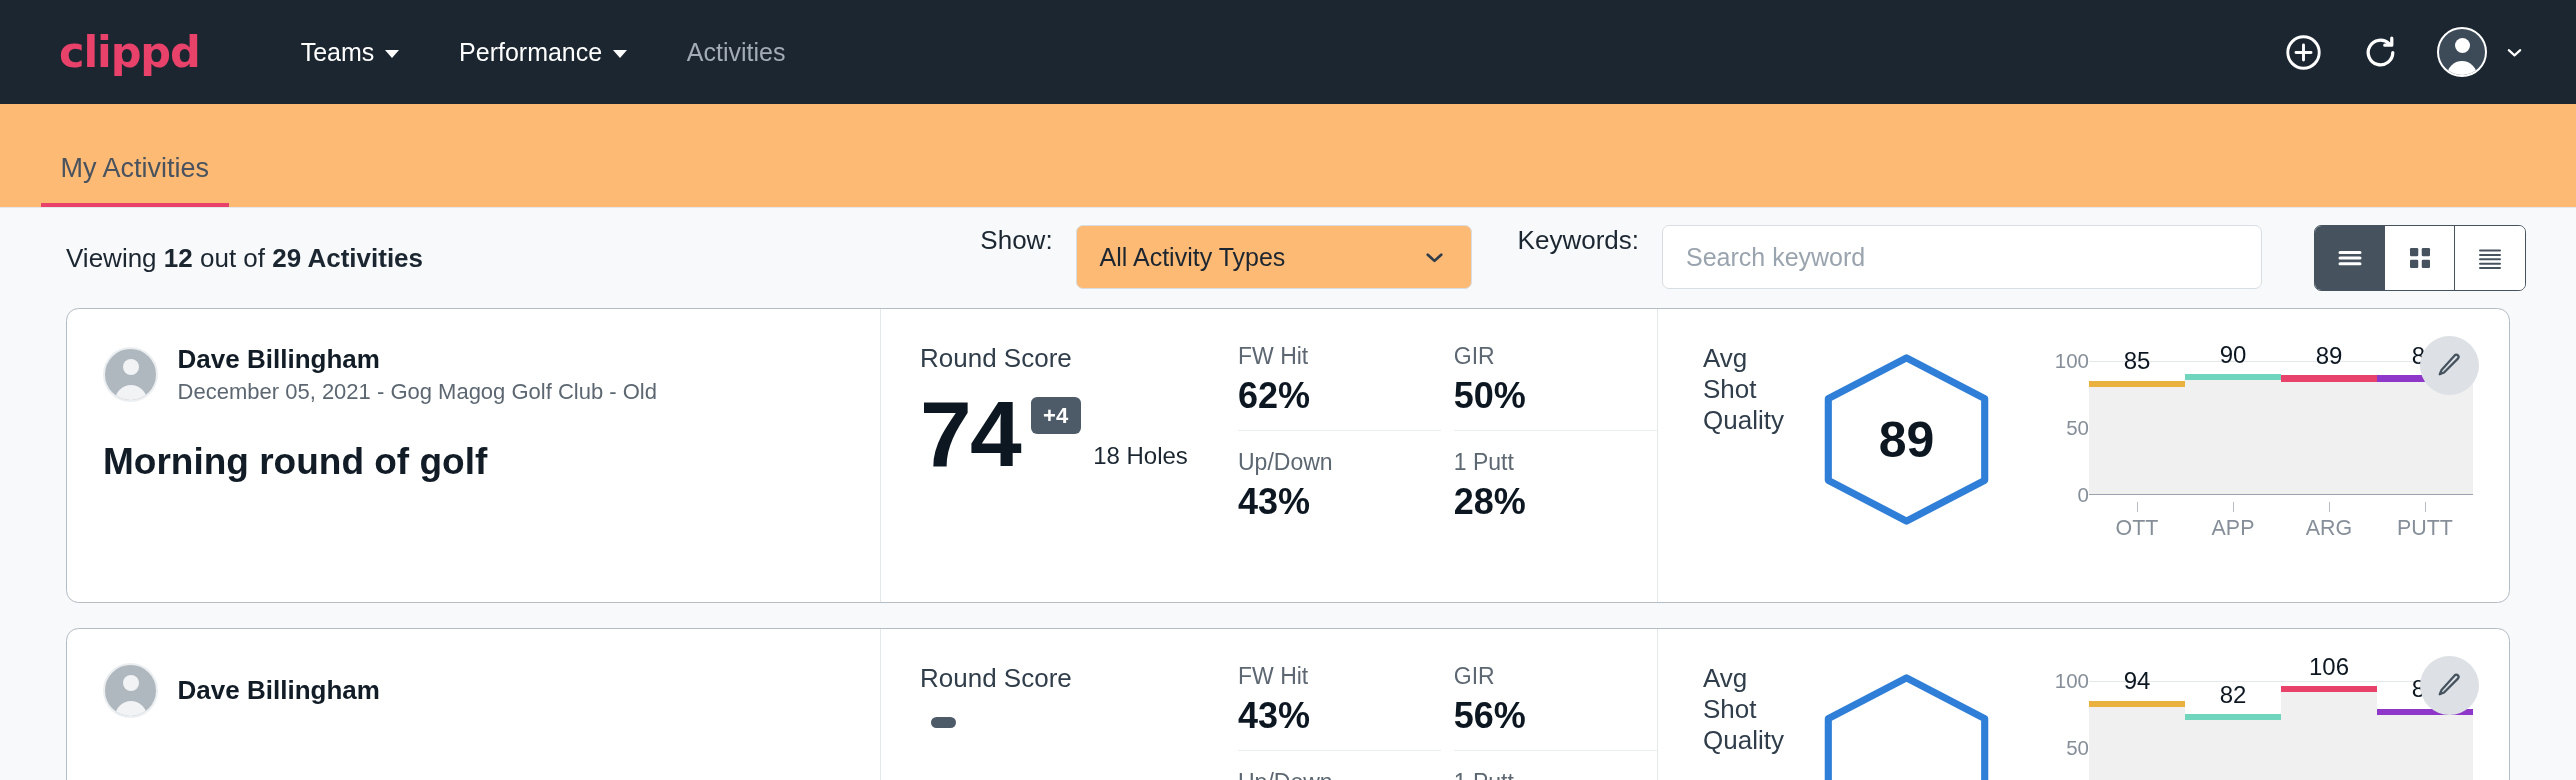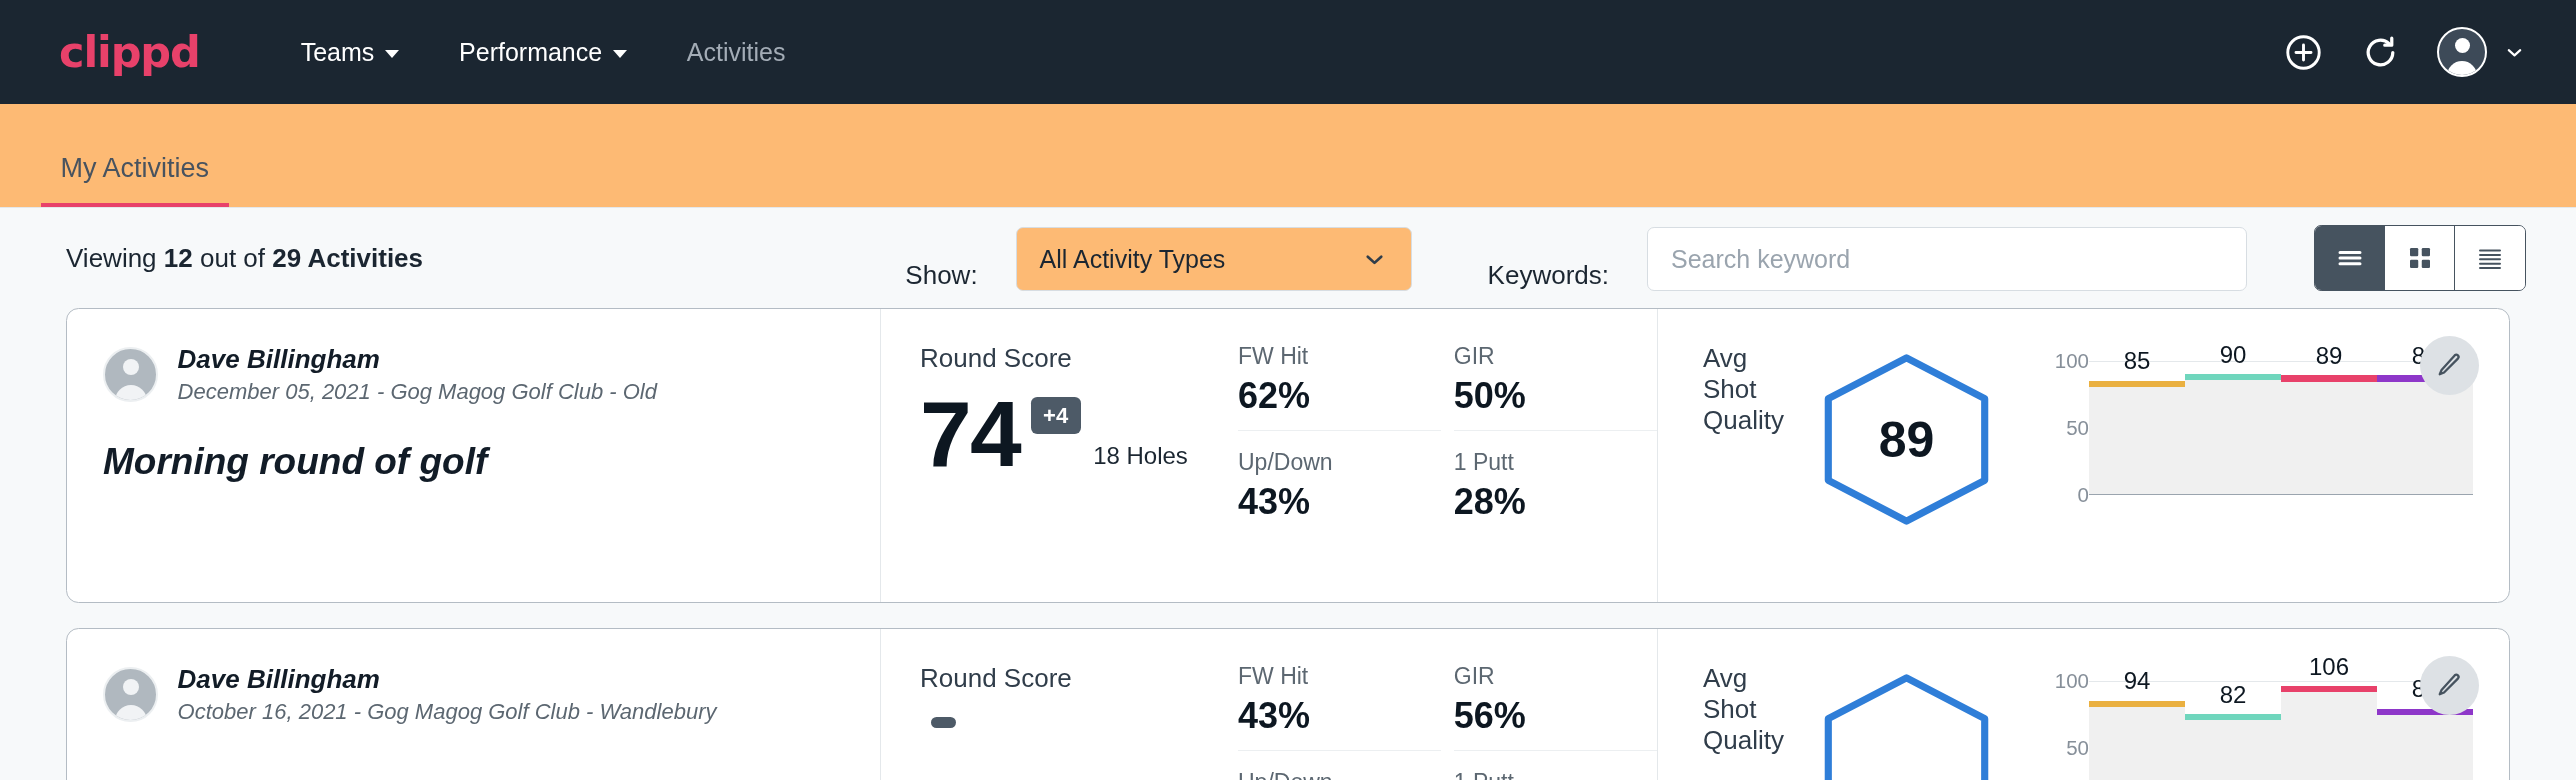--- a/index.html
+++ b/index.html
@@ -97,21 +97,21 @@
   .toolbar {
     height: 100px;
     display: flex; align-items: center;
     padding: 0 50px 0 66px;
     background: #f7f9fa;
   }
   .viewing { font-size: 26px; color: #1b2631; }
   .viewing b { font-weight: 700; }
   .toolbar-mid {
     margin-left: auto;
-    display: flex; align-items: flex-end; gap: 15px;
+    display: flex; align-items: flex-start; gap: 0;
   }
   .field-label { font-size: 26px; color: #1b2631; margin-right: 23px; }
   .select-box {
     width: 396px; height: 64px;
     background: #fdba74;
     border: 0.9px solid #d7dde2;
     border-radius: 7.1px;
     display: flex; align-items: center;
     padding: 0 23px;
     cursor: pointer;
@@ -156,21 +156,20 @@
     border-radius: 12.5px;
     height: 295px;
     display: flex;
     position: relative;
     margin-bottom: 25px;
   }
   .col-left {
     width: 814px;
     padding: 34px 36px 0 36px;
     border-right: 0.9px solid #e4e8eb;
-    font-style: italic;
   }
   .person { display: flex; align-items: center; gap: 19.6px; }
   .avatar-card {
     width: 55px; height: 55px; border-radius: 50%;
     background: #b0b8bf;
     border: 2.7px solid #eceff1;
     position: relative; overflow: hidden; flex: 0 0 auto;
   }
   .avatar-card::before {
     content: ""; position: absolute; top: 9.8px; left: 50%; transform: translateX(-50%);
@@ -436,40 +435,45 @@
                     <div class="bar" style="height:89%">
                       <div class="bar-cap" style="background:#8e37c9"></div>
                       <div class="bar-val">89</div>
                     </div>
                   </div>
                 </div>
               </div>
             </div>
             <div class="chart-xwrap">
               <div class="chart-xspacer"></div>
+              <div class="x-labels" style="flex:1">
+                <div class="x-lab">OTT</div>
+                <div class="x-lab">APP</div>
+                <div class="x-lab">ARG</div>
+                <div class="x-lab">PUTT</div>
+              </div>
             </div>
           </div>
         </div>
       </div>
     </div>
 
     <div class="edit-btn">
       <svg width="28.6" height="28.6" viewBox="0 0 24 24" fill="none" stroke="#46535f" stroke-width="1.9" stroke-linecap="round" stroke-linejoin="round">
         <path d="M16.5 3.7a1.9 1.9 0 0 1 2.7 2.7L7.6 18 4 19.5 5.5 16z"></path>
       </svg>
     </div>
   </div>
 
   <div class="card">
     <div class="col-left">
       <div class="person">
         <div class="avatar-card"></div>
         <div>
           <div class="pname">Dave Billingham</div>
-          <div class="pmeta">October 16, 2021 - Gog Magog Golf Club - Wandlebury</div>
         </div>
       </div>
       <div class="ctitle"></div>
       <div class="csource"></div>
     </div>
 
     <div class="col-score">
       <div class="blk-label">Round Score</div>
       <div class="score-row">
         <div class="score-num"></div>

